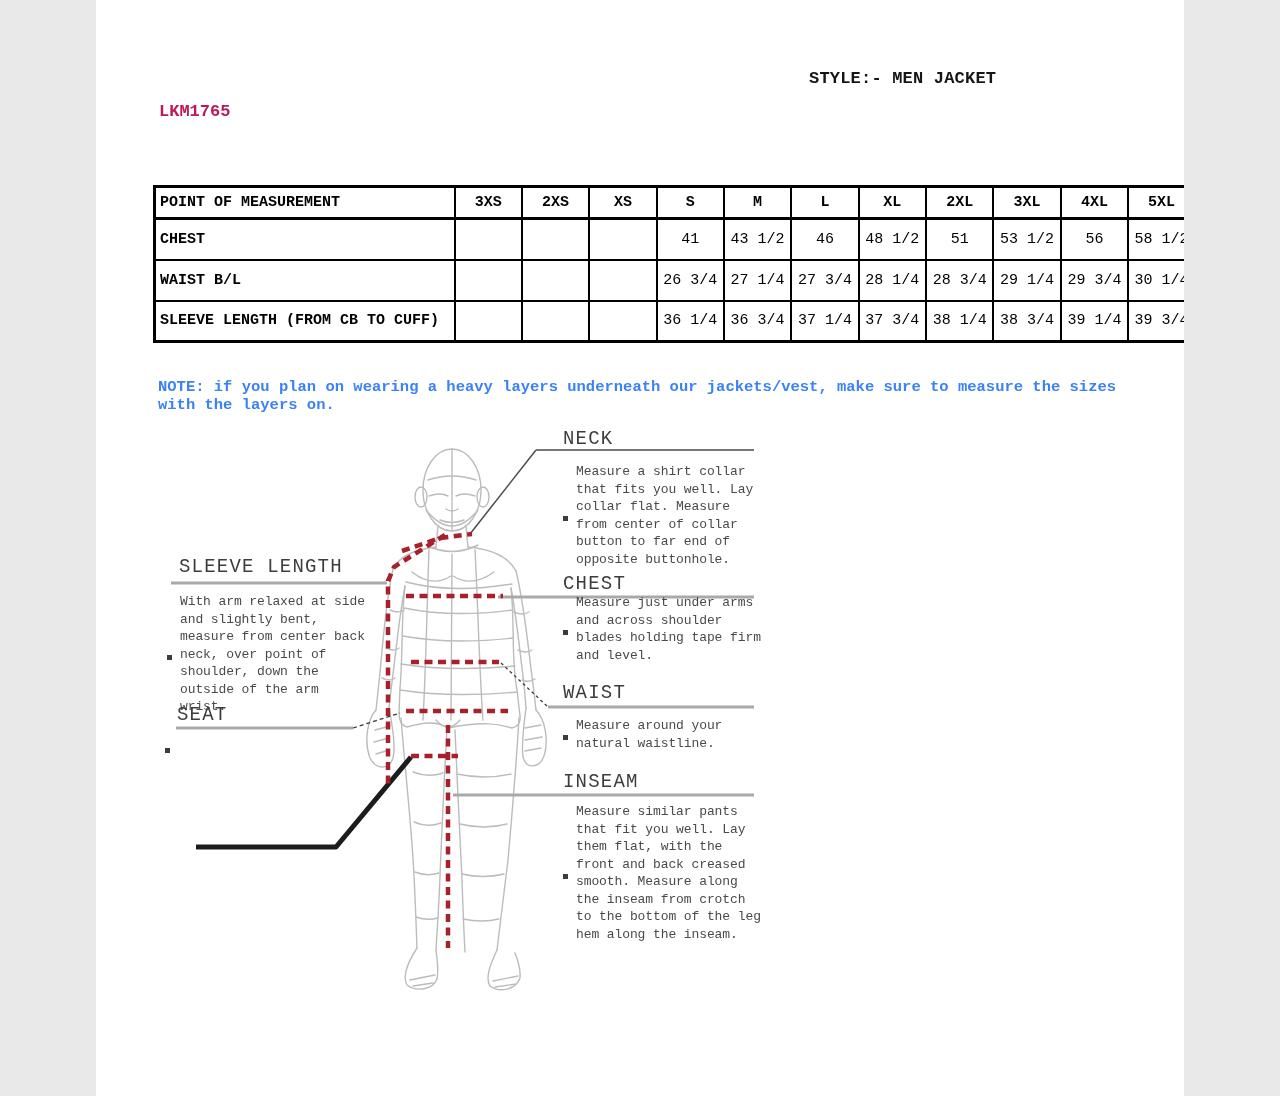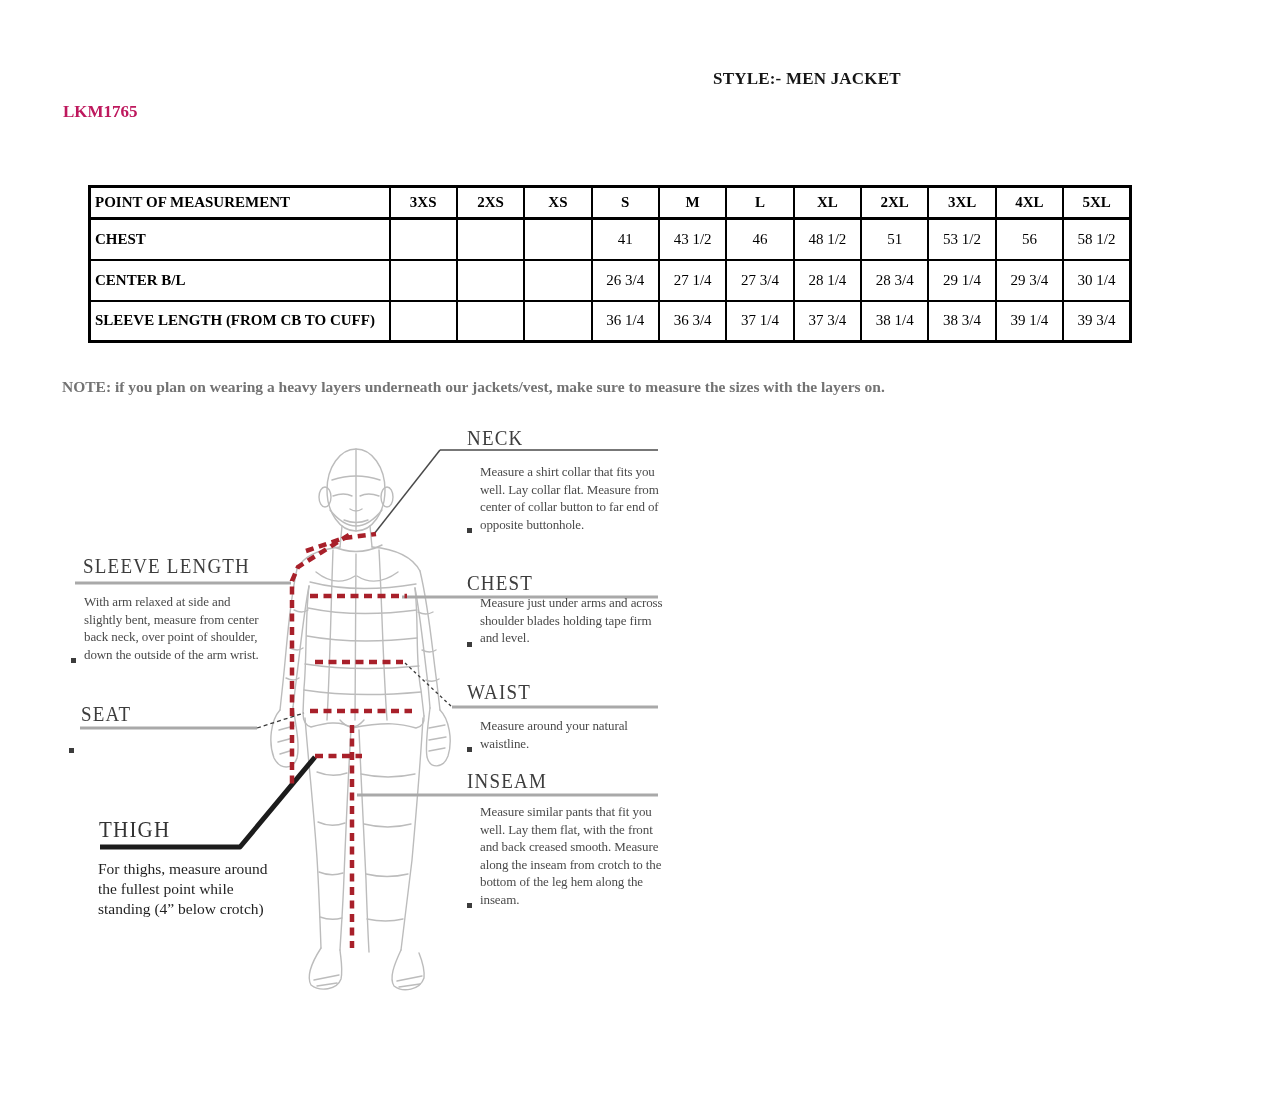--- a/index.html
+++ b/index.html
@@ -1,52 +1,52 @@
 <!DOCTYPE html>
 <html><head>
 <meta charset="utf-8">
 <style>
   html,body{margin:0;padding:0;background:#e9e9e9;}
   .page{
-    position:relative;width:1280px;height:1096px;background:#ffffff;
-    font-family:Liberation Serif, serif;color:#111;overflow:hidden;
+    position:relative;width:1088px;height:1096px;background:#ffffff;
+    font-family:Liberation Mono, monospace;color:#111;overflow:hidden;
     margin:0 auto;
   }
   .abs{position:absolute;}
   .doc-title{left:713px;top:69px;font-size:17px;font-weight:bold;letter-spacing:.2px;color:#161616;}
   .doc-code{left:63px;top:102px;font-size:17px;font-weight:bold;color:#be185d;}
 
   
   table.size{
     position:absolute;left:57px;top:185px;width:1044px;
     border-collapse:collapse;table-layout:fixed;
-    font-size:15px;color:#000;margin-left:31px;
+    font-size:15px;color:#000;
   }
   table.size col.c-pom{width:300px;}
   table.size th,table.size td{
     border:2px solid #000;padding:0 4px;overflow:hidden;white-space:nowrap;
   }
   table.size{border:3px solid #000;}
   table.size thead th{height:29px;font-weight:bold;text-align:center;border-bottom:3px solid #000;}
   table.size thead th:first-child{text-align:left;}
   table.size tbody tr{height:41px;}
   table.size td.rowlabel{font-weight:bold;text-align:left;}
   table.size td.val{text-align:center;font-weight:normal;}
 
-  .note-line{left:62px;top:378px;font-size:15.5px;font-weight:bold;color:#737373;width:960px;}
+  .note-line{left:62px;top:378px;font-size:15.5px;font-weight:bold;color:#3b82f6;width:960px;}
 
   
   .diagram{left:0;top:420px;width:700px;height:640px;}
   .diagram svg{position:absolute;left:0;top:0;}
   .gsec{position:absolute;}
   .gtitle{
     font-size:19px;letter-spacing:1.2px;color:#3d3d3d;font-weight:normal;
     transform:scaleY(1.05);transform-origin:left top;white-space:nowrap;
   }
-  .gbody{display:flex;align-items:flex-end;}
+  .gbody{display:flex;align-items:center;}
   .sq{width:5px;height:5px;background:#3c3c3c;display:inline-block;margin:6px 8px 0 0;flex:0 0 auto;}
   .gtext{
     font-size:13px;line-height:17.5px;color:#4a4a4a;margin:0;letter-spacing:-0.1px;
   }
   .thigh-text{font-size:15.5px;line-height:20px;color:#1f1f1f;letter-spacing:0;}
   .thigh-title{color:#333;}
 </style>
 </head>
 <body>
 
@@ -95,21 +95,21 @@
           <td class="val">41</td>
           <td class="val">43 1/2</td>
           <td class="val">46</td>
           <td class="val">48 1/2</td>
           <td class="val">51</td>
           <td class="val">53 1/2</td>
           <td class="val">56</td>
           <td class="val">58 1/2</td>
         </tr>
         <tr>
-          <td class="rowlabel">CENTER B/L</td>
+          <td class="rowlabel">WAIST B/L</td>
           <td class="val"></td>
           <td class="val"></td>
           <td class="val"></td>
           <td class="val">26 3/4</td>
           <td class="val">27 1/4</td>
           <td class="val">27 3/4</td>
           <td class="val">28 1/4</td>
           <td class="val">28 3/4</td>
           <td class="val">29 1/4</td>
           <td class="val">29 3/4</td>
@@ -264,21 +264,15 @@
       </div>
     </div>
 
     <div class="gsec" style="left:81px;top:283px;width:200px;">
       <div class="gtitle">SEAT</div>
       <div class="gbody" style="margin-top:17px;margin-left:-12px;">
         <span class="sq"></span>
       </div>
     </div>
 
-    <div class="gsec" style="left:99px;top:397px;width:210px;">
-      <div class="gtitle thigh-title" style="font-size:21px;">THIGH</div>
-      <div class="gbody" style="margin-top:17px;margin-left:-1px;">
-        <p class="gtext thigh-text" style="width:190px;">For thighs, measure around the fullest point while standing (4” below crotch)</p>
-      </div>
-    </div>
 
   </div>
 </div>
 
 </body></html>

